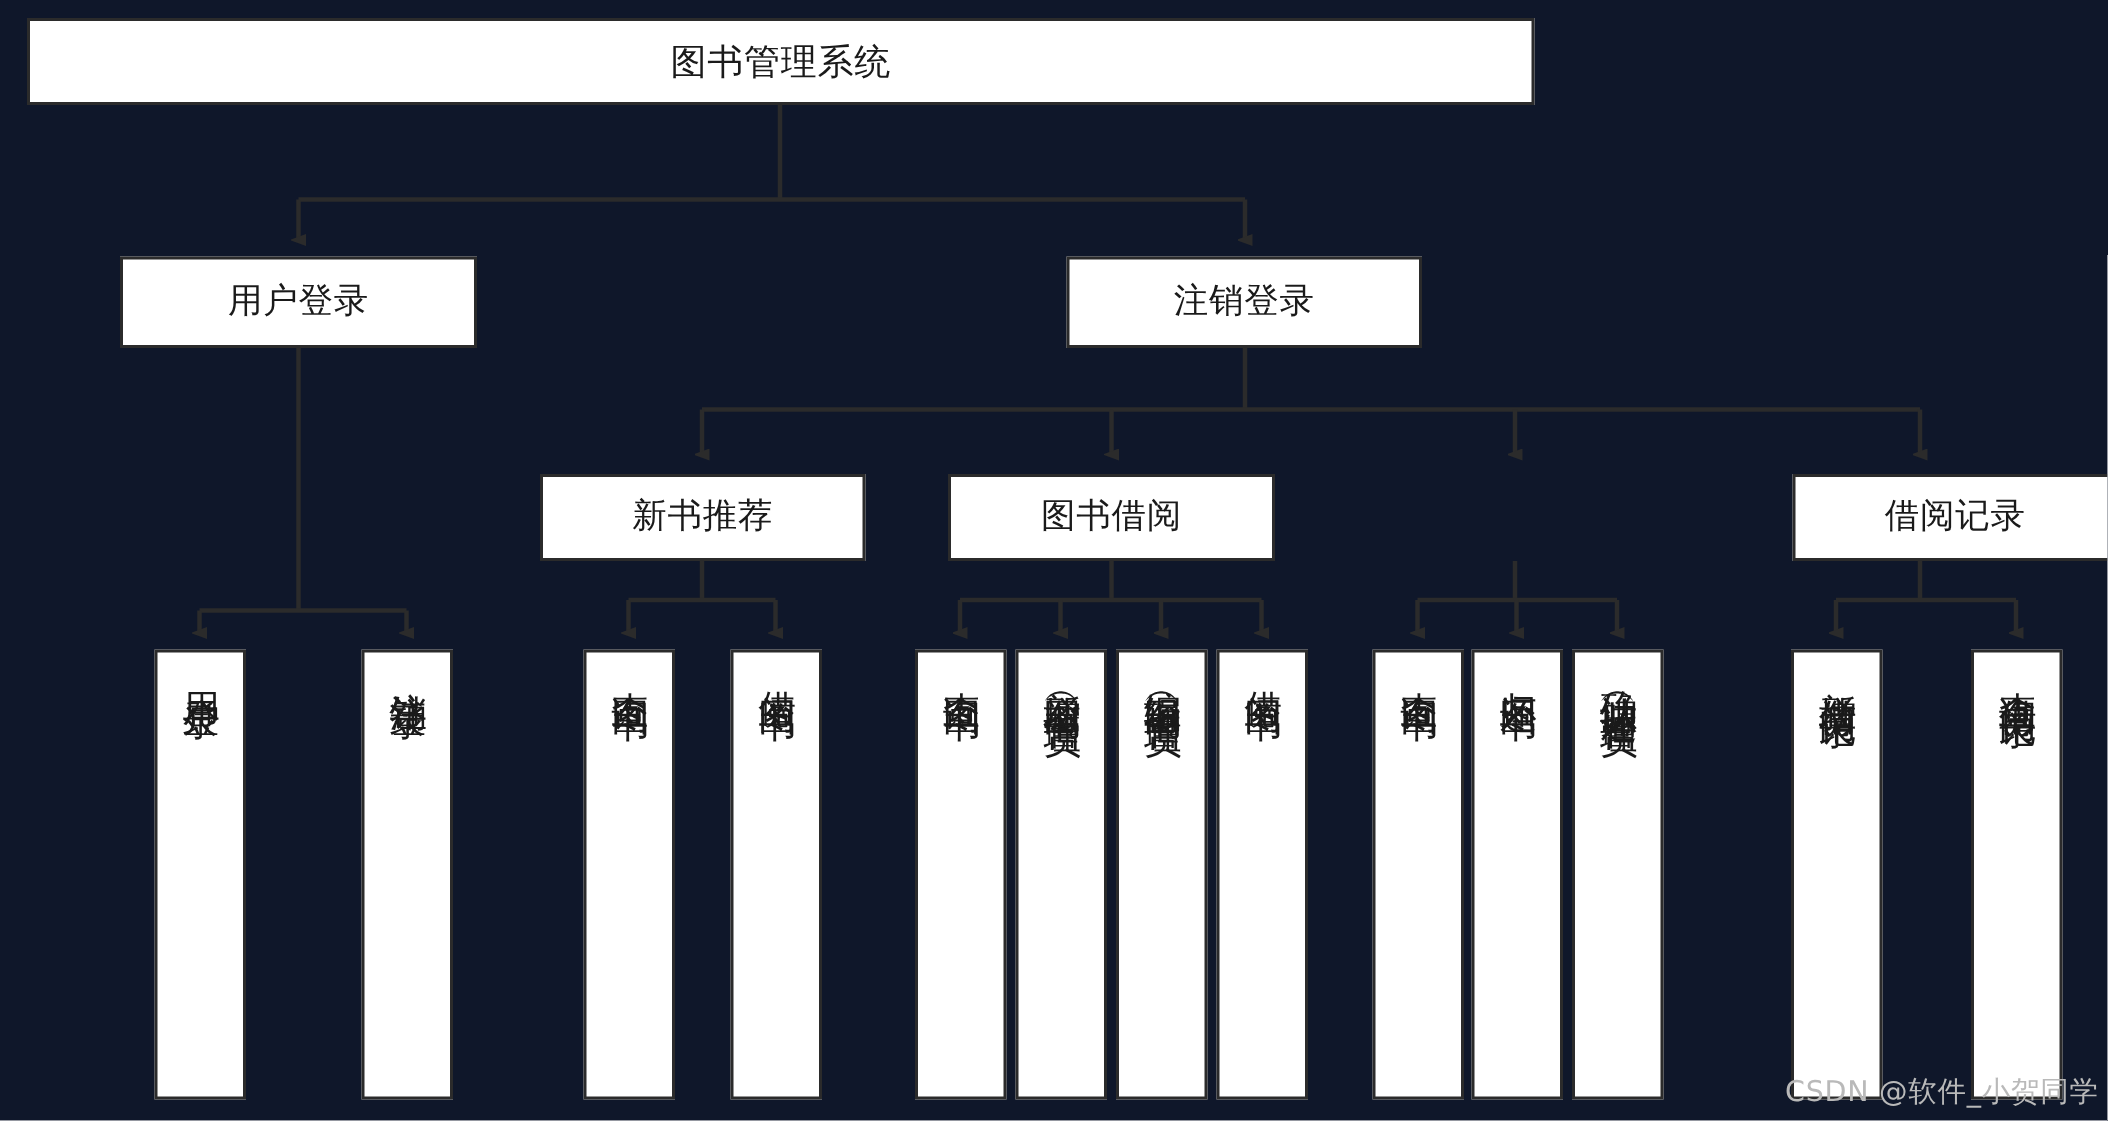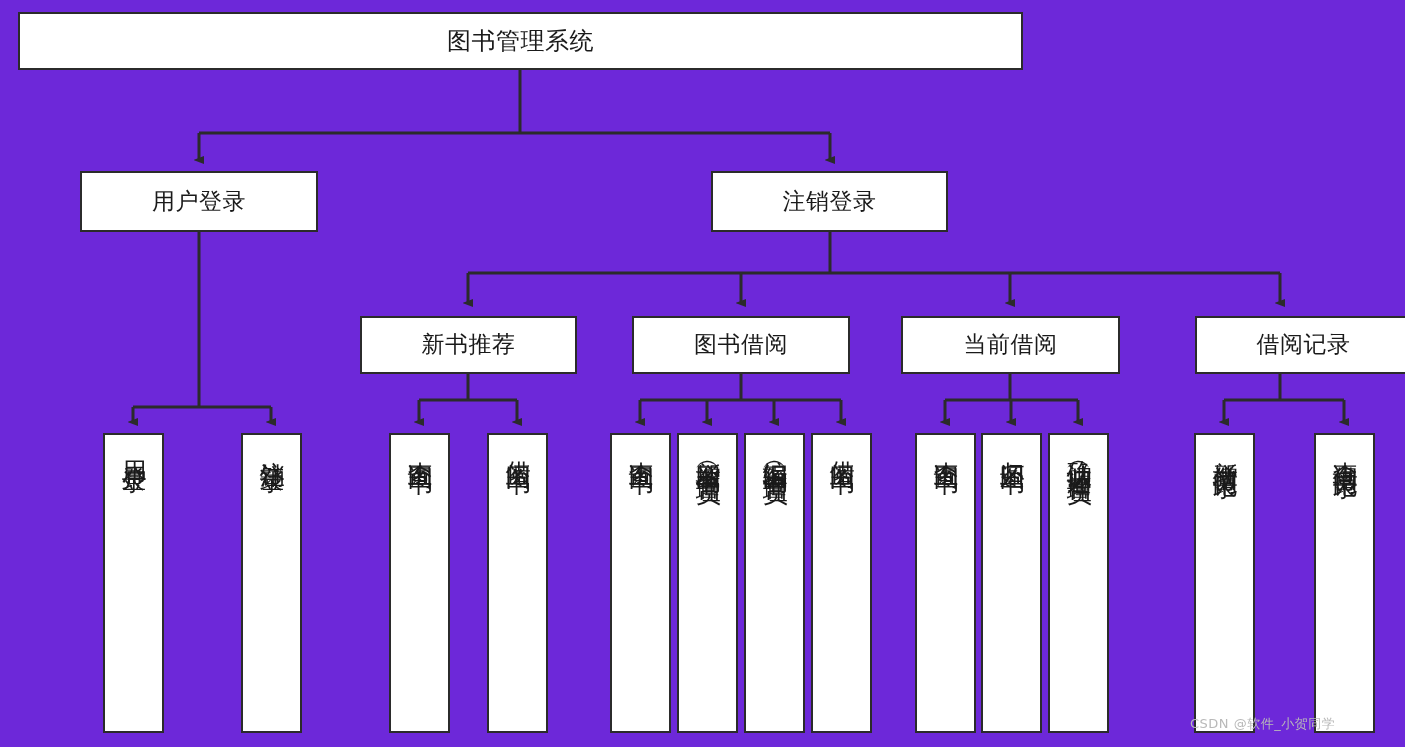--- a/index.html
+++ b/index.html
@@ -8,21 +8,21 @@
     padding: 0;
     background: #ffffff;
   }
   body {
     font-family: "DejaVu Sans", "Liberation Sans", sans-serif;
   }
   #diagram-root {
     position: relative;
     width: 1405px;
     height: 747px;
-    background: #6d28d9;
+    background: #0f172a;
     overflow: hidden;
   }
   #edge-layer {
     position: absolute;
     left: 0;
     top: 0;
     width: 1405px;
     height: 747px;
     pointer-events: none;
   }
@@ -59,21 +59,21 @@
   .node.vert .node-label {
     writing-mode: vertical-rl;
     text-orientation: upright;
     font-size: 25px;
     line-height: 1.05;
     letter-spacing: 3px;
     white-space: nowrap;
   }
   .watermark {
     position: absolute;
-    font-size: 13px;
+    font-size: 19px;
     color: #b9b9b9;
     white-space: nowrap;
     letter-spacing: 0.5px;
     user-select: none;
   }
 </style>
 </head>
 <body>
 
 <div id="diagram-root">
@@ -142,23 +142,20 @@
   </div>
 
   <div class="node horiz" style="left:632px; top:316px; width:218px; height:58px;">
     <span class="node-label">图书借阅</span>
   </div>
 
   <div class="node horiz" style="left:360px; top:316px; width:217px; height:58px;">
     <span class="node-label">新书推荐</span>
   </div>
 
-  <div class="node horiz" style="left:901px; top:316px; width:219px; height:58px;">
-    <span class="node-label">当前借阅</span>
-  </div>
 
   <div class="node horiz" style="left:1171px; top:316px; width:217px; height:58px;margin-left:24px;">
     <span class="node-label">借阅记录</span>
   </div>
 
   <div class="node vert" style="left:103px; top:433px; width:61px; height:300px;">
     <span class="node-label">用户登录</span>
   </div>
 
   <div class="node vert" style="left:241px; top:433px; width:61px; height:300px;">

